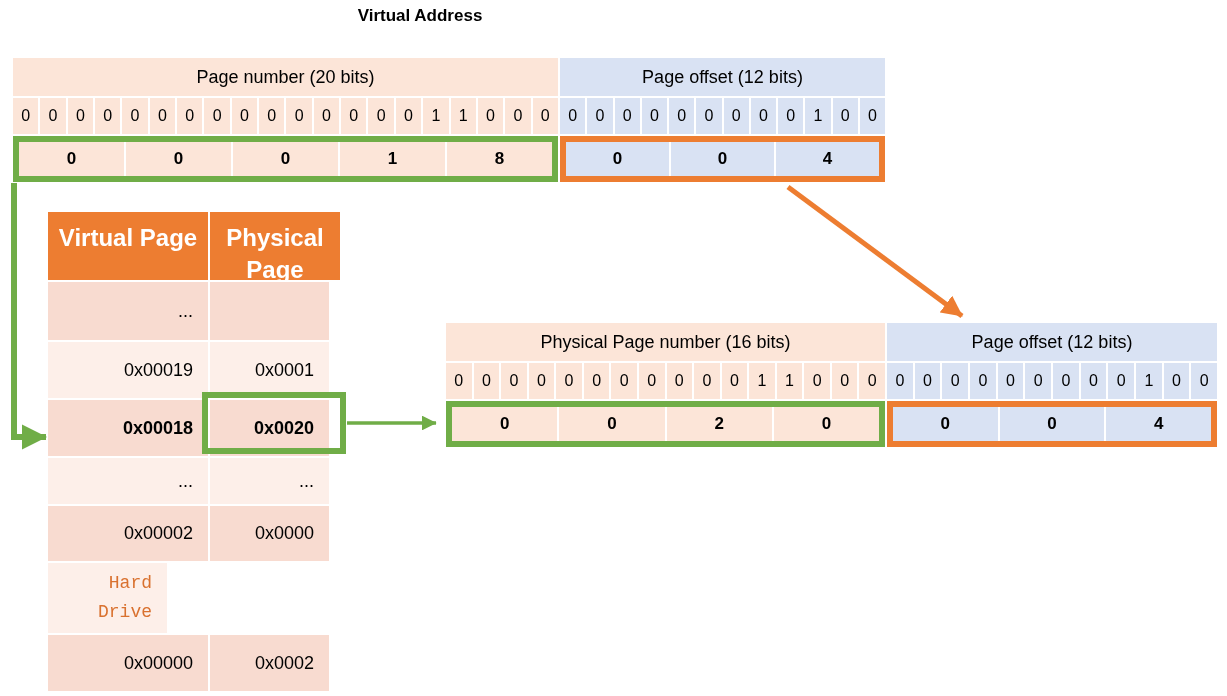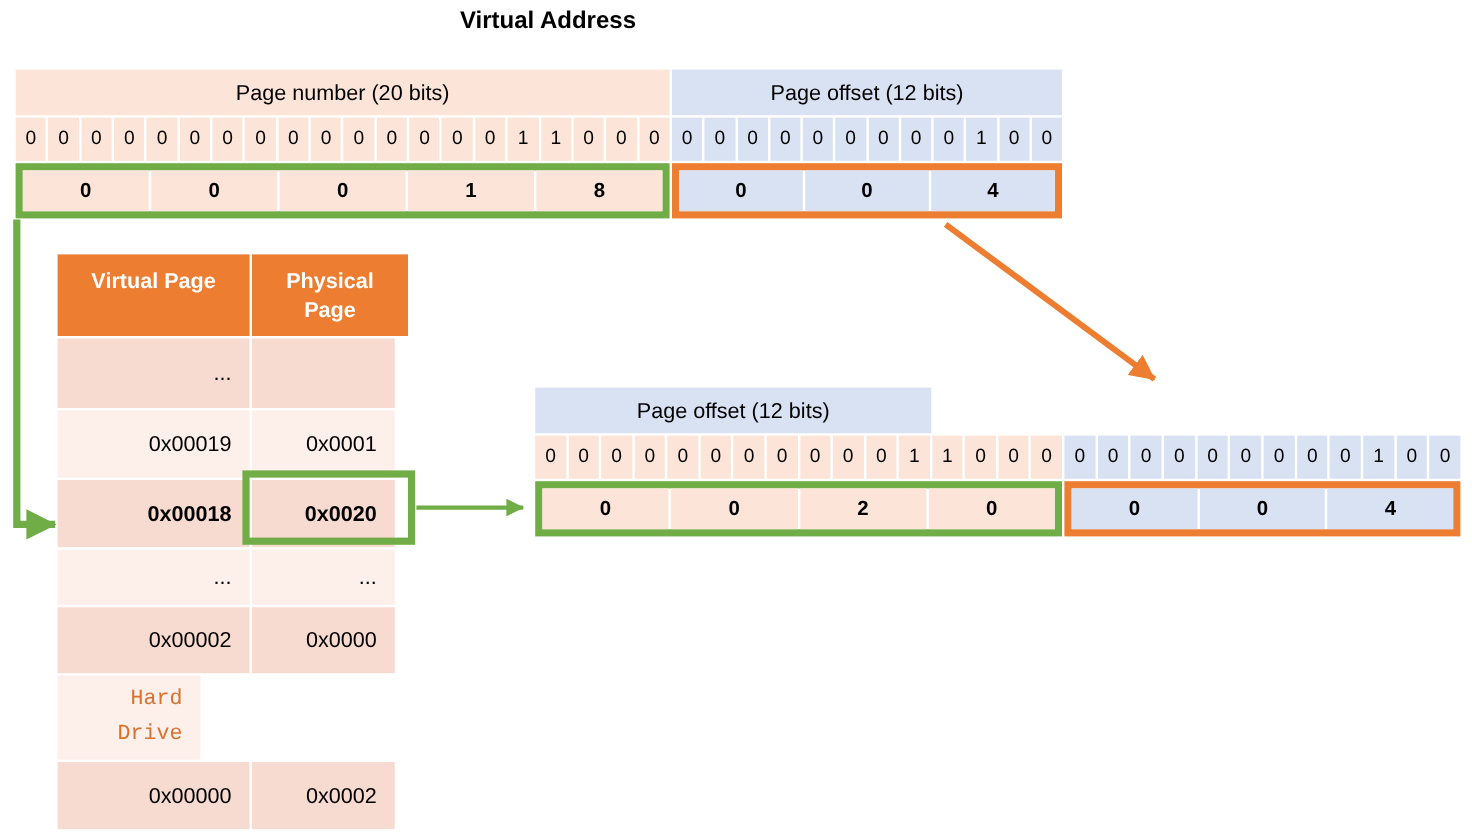--- a/index.html
+++ b/index.html
@@ -11,22 +11,22 @@
     --c-table_row_light:#FDEFE9;
     --c-hard_drive_text:#D9712F;
     --c-text:#000000;
   }
   html,body{margin:0;padding:0;background:#fff;}
   .canvas{
     position:relative;width:1227px;height:696px;background:#fff;overflow:hidden;
     font-family:"Liberation Sans",sans-serif;color:var(--c-text);
   }
   .title{
-    position:absolute;left:310px;top:6px;width:220px;text-align:right;
-    font-size:20px;font-weight:bold;
+    position:absolute;left:310px;top:6px;width:220px;text-align:center;
+    font-size:17px;font-weight:bold;
   }
   
   .strip{position:absolute;display:flex;flex-direction:column;gap:2px;}
   .strip.va{left:13px;top:58px;}
   .strip.pa{left:446px;top:323px;}
   .strip-row{display:flex;gap:2px;}
   .sec-label{
     height:38px;display:flex;align-items:center;justify-content:center;
     font-size:18px;
   }
@@ -43,21 +43,21 @@
   .green-border{border:6px solid var(--c-accent_green);}
   .orange-border{border:6px solid var(--c-accent_orange);}
   .hex-cell{
     flex:1;display:flex;align-items:center;justify-content:center;
     font-size:17px;font-weight:bold;
   }
   
   .page-table{position:absolute;left:48px;top:212px;display:flex;flex-direction:column;gap:2px;}
   .pt-header{display:flex;gap:2px;height:68px;}
   .pt-hcell{
-    background:var(--c-accent_orange);color:#fff;font-weight:bold;font-size:18px;
+    background:var(--c-accent_orange);color:#fff;font-weight:bold;font-size:24px;
     display:flex;justify-content:center;align-items:flex-start;padding-top:10px;
     line-height:1.35;text-align:center;box-sizing:border-box;
   }
   .pt-hcell.v{width:160px;}
   .pt-hcell.p{width:130px;word-spacing:140px;}
   .pt-body{display:flex;flex-direction:column;gap:2px;}
   .pt-row{display:flex;gap:2px;}
   .pt-row:nth-child(1){height:58px;}
   .pt-row:nth-child(2){height:56px;}
   .pt-row:nth-child(3){height:56px;}
@@ -190,20 +190,21 @@
         <div class="pt-cell vcell">0x00000</div>
         <div class="pt-cell pcell">0x0002</div>
       </div>
       </div>
   </div>
 
   <div class="pt-highlight"></div>
 
   <div class="strip pa">
     <div class="strip-row">
+      <div class="sec-label peach w-papage">Physical Page number (16 bits)</div>
       <div class="sec-label blue w-paoff">Page offset (12 bits)</div>
     </div>
     <div class="strip-row">
       <div class="bit-group w-papage">
 
       <div class="bit-cell peach">0</div>
           <div class="bit-cell peach">0</div>
           <div class="bit-cell peach">0</div>
           <div class="bit-cell peach">0</div>
           <div class="bit-cell peach">0</div>

